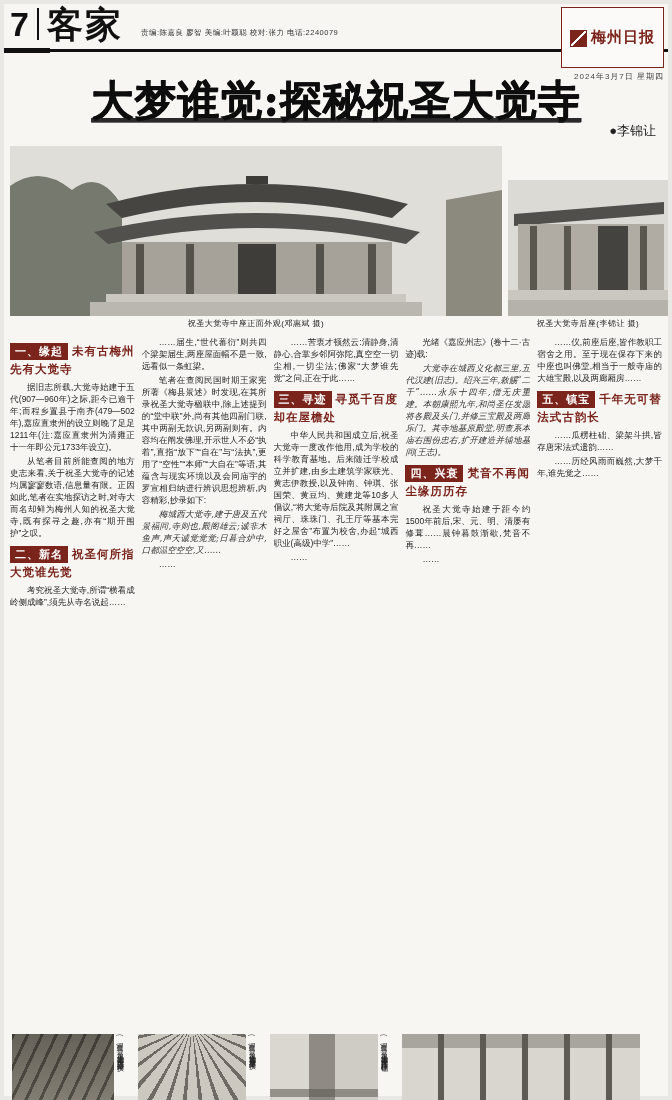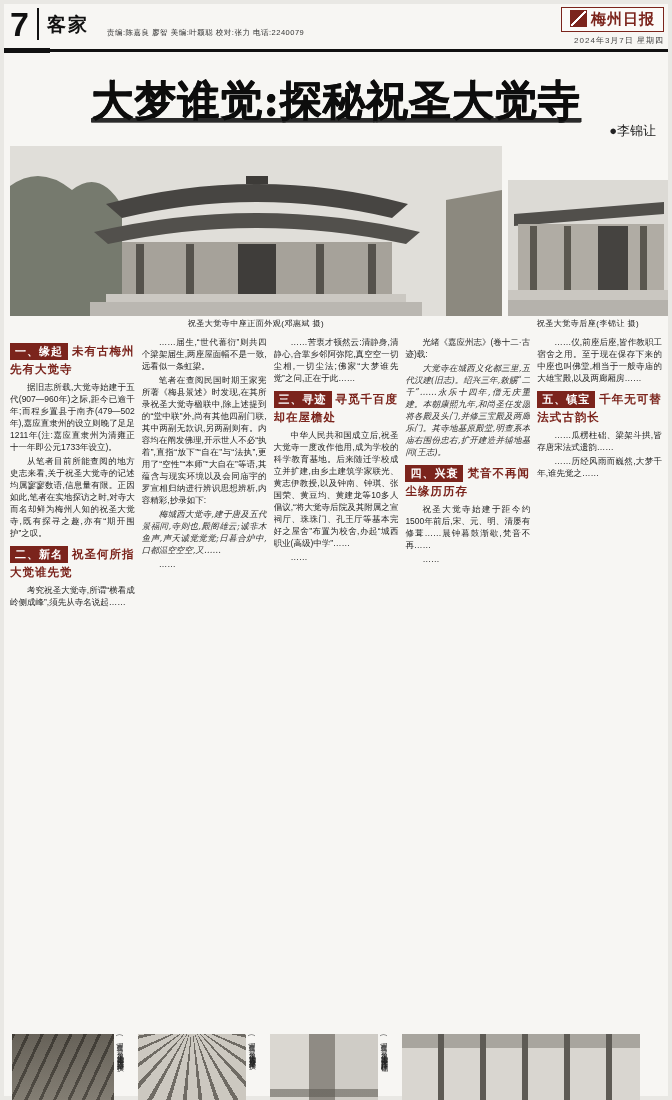--- a/index.html
+++ b/index.html
@@ -7,24 +7,24 @@
     width:672px;height:1100px;background:#e9e8e4;
     font-family:"Liberation Sans",sans-serif;color:#2a2a2a;overflow:hidden;
   }
   .sheet{position:relative;width:664px;height:1092px;margin:4px;background:#f7f6f3;}
 
   
   .hdr{position:relative;height:42px;padding:2px 6px 0 6px;}
   .hdr-left{display:flex;align-items:flex-end;gap:8px;}
   .page-num{font-size:34px;font-weight:700;line-height:36px;color:#111;}
   .hdr-divider{width:2px;height:32px;background:#111;margin-bottom:2px;}
-  .section-name{font-size:19px;font-weight:900;line-height:34px;color:#111;letter-spacing:2px;}
+  .section-name{font-size:36px;font-weight:900;line-height:34px;color:#111;letter-spacing:2px;}
   .staff{font-size:7.5px;color:#333;margin:8px 0 4px 10px;letter-spacing:0.5px;}
   .masthead{position:absolute;right:4px;top:3px;text-align:right;}
-  .masthead-box{display:inline-flex;align-items:flex-start;gap:4px;border:1.5px solid #7b241c;padding:2px 8px;background:#fbfaf8;}
+  .masthead-box{display:inline-flex;align-items:flex-end;gap:4px;border:1.5px solid #7b241c;padding:20px 8px;background:#fbfaf8;}
   .masthead-logo{width:15px;height:15px;background:
       linear-gradient(135deg,#7b241c 0 46%,#ffffff 46% 54%,#7b241c 54% 100%);
       border:1.5px solid #7b241c;}
   .masthead-name{font-family:"DejaVu Serif",serif;font-size:15px;font-weight:700;color:#7b241c;letter-spacing:1px;}
   .masthead-date{font-size:8px;color:#444;margin-top:3px;letter-spacing:1px;}
   .hdr-rule{height:3px;background:#111;margin-top:1px;}
   .hdr-rule-thick{position:absolute;left:0;top:44px;width:46px;height:5px;background:#111;}
 
   
   .headline-wrap{position:relative;padding:26px 6px 0 6px;height:62px;text-decoration:underline;}

